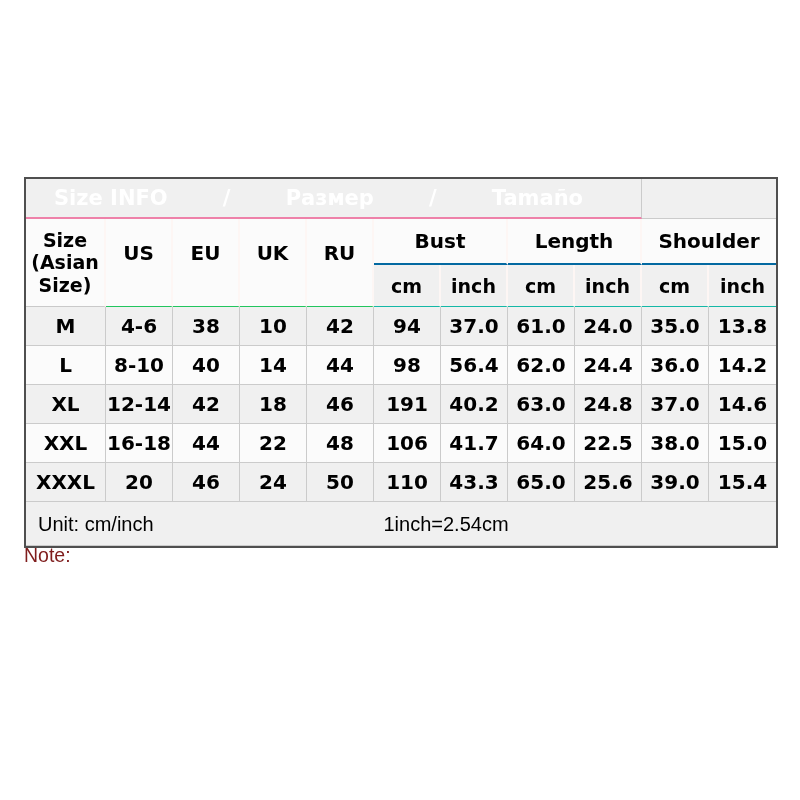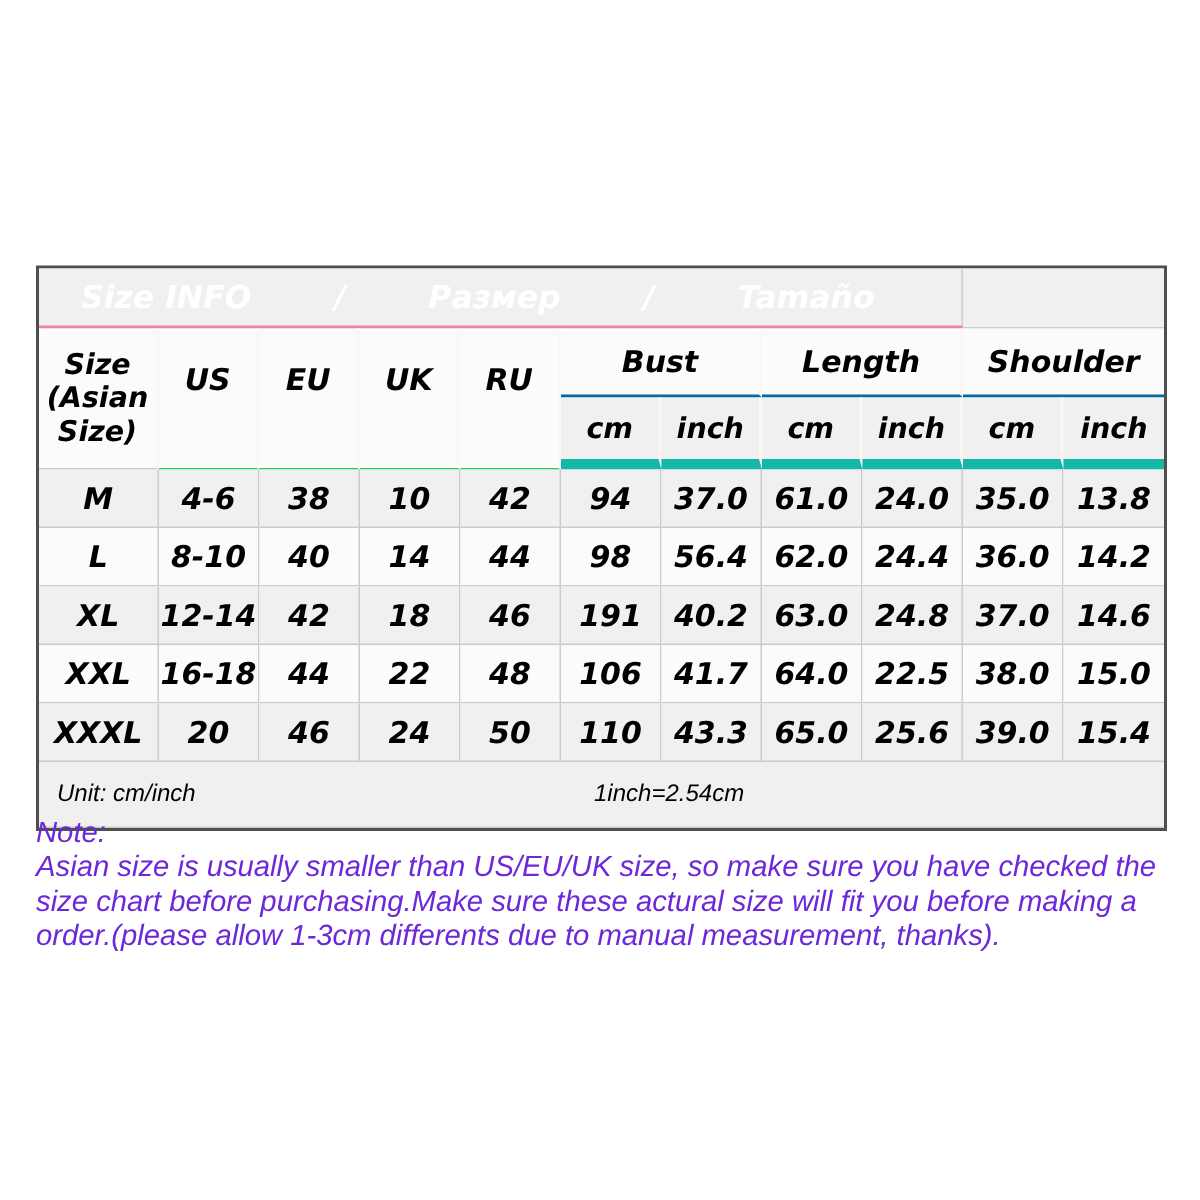--- a/index.html
+++ b/index.html
@@ -1,54 +1,54 @@
 <!DOCTYPE html>
 <html><head>
 <meta charset="utf-8">
 <style>
   html,body{margin:0;padding:0;background:#ffffff;}
   .stage{position:relative;width:800px;height:800px;background:#ffffff;overflow:hidden;
-         font-family:"DejaVu Sans","Liberation Sans",sans-serif;color:#000;font-style:italic;}
+         font-family:"DejaVu Sans","Liberation Sans",sans-serif;color:#000;}
 
   table.size-chart{position:absolute;left:24px;top:177px;width:752px;
     border-collapse:separate;border-spacing:0;table-layout:fixed;
     border:2px solid #4f4f4f;font-weight:bold;text-align:center;}
   td{padding:0;vertical-align:middle;overflow:hidden;}
   td:last-child{border-right:none;}
 
   
   .title-cell{background:#f992bd;height:38px;border-bottom:2px solid #ee81a9;}
   .title-flex{display:flex;justify-content:space-between;align-items:center;
     padding:0 58px 0 28px;color:#ffffff;font-size:21px;font-weight:bold;}
   .corner-blank{background:#ffffff;border-bottom:1px solid #cbcbcb;height:38px;}
 
   
   .peach{background:#fbe5e1;border-right:2px solid #fdf6f4;}
   .h-group{height:44px;font-size:20px;border-bottom:2px solid #0369a1;}
-  .h-sub{height:41px;font-size:19px;border-bottom:7px solid #14b8a6;}
+  .h-sub{height:41px;font-size:19px;border-bottom:1px solid #14b8a6;}
   .h-span2{border-bottom:1px solid #22c55e;font-size:20px;}
   .h-corner{font-size:19px;line-height:1.18;border-bottom:1px solid #c9c9c9;}
   .h-region{padding-top:22px;vertical-align:top;}
 
   
   tbody td{height:38px;font-size:20px;border-right:1px solid #cbcbcb;
     border-bottom:1px solid #cbcbcb;}
   tbody tr:nth-child(odd) td{background:#f0f0f0;}
   tbody tr:nth-child(even) td{background:#fbfbfb;}
 
   
   .footer-cell{background:#ffffff;height:43px;position:relative;
-    font-family:"Liberation Sans",sans-serif;font-weight:normal;font-size:16px;}
+    font-family:"Liberation Sans",sans-serif;font-weight:normal;font-size:20px;}
   .unit-label{position:absolute;left:12px;top:50%;transform:translateY(-50%);}
   .conversion-label{position:absolute;left:56%;top:50%;transform:translate(-50%,-50%);}
 
   
   .note{position:absolute;left:24px;top:544px;width:756px;
     font-family:"Liberation Sans",sans-serif;font-size:19.5px;line-height:23px;
-    color:#6d28d9;text-align:left;}
+    color:#7f1d1d;text-align:left;}
 </style>
 </head>
 <body>
 
 <div class="stage">
 
   <table class="size-chart">
     <colgroup>
       <col style="width:80px">
         <col style="width:67px">
@@ -171,16 +171,15 @@
       <td class="footer-cell" colspan="11">
         <span class="unit-label">Unit: cm/inch</span>
         <span class="conversion-label">1inch=2.54cm</span>
       </td>
     </tr>
   </tbody>
     </table>
 
   <div class="note">
     <div>Note:</div>
-    <div>Asian size is usually smaller than US/EU/UK size, so make sure you have checked the size chart before purchasing.Make sure these actural size will fit you before making a order.(please allow 1-3cm differents due to manual measurement, thanks).</div>
   </div>
 
 </div>
 
 </body></html>

